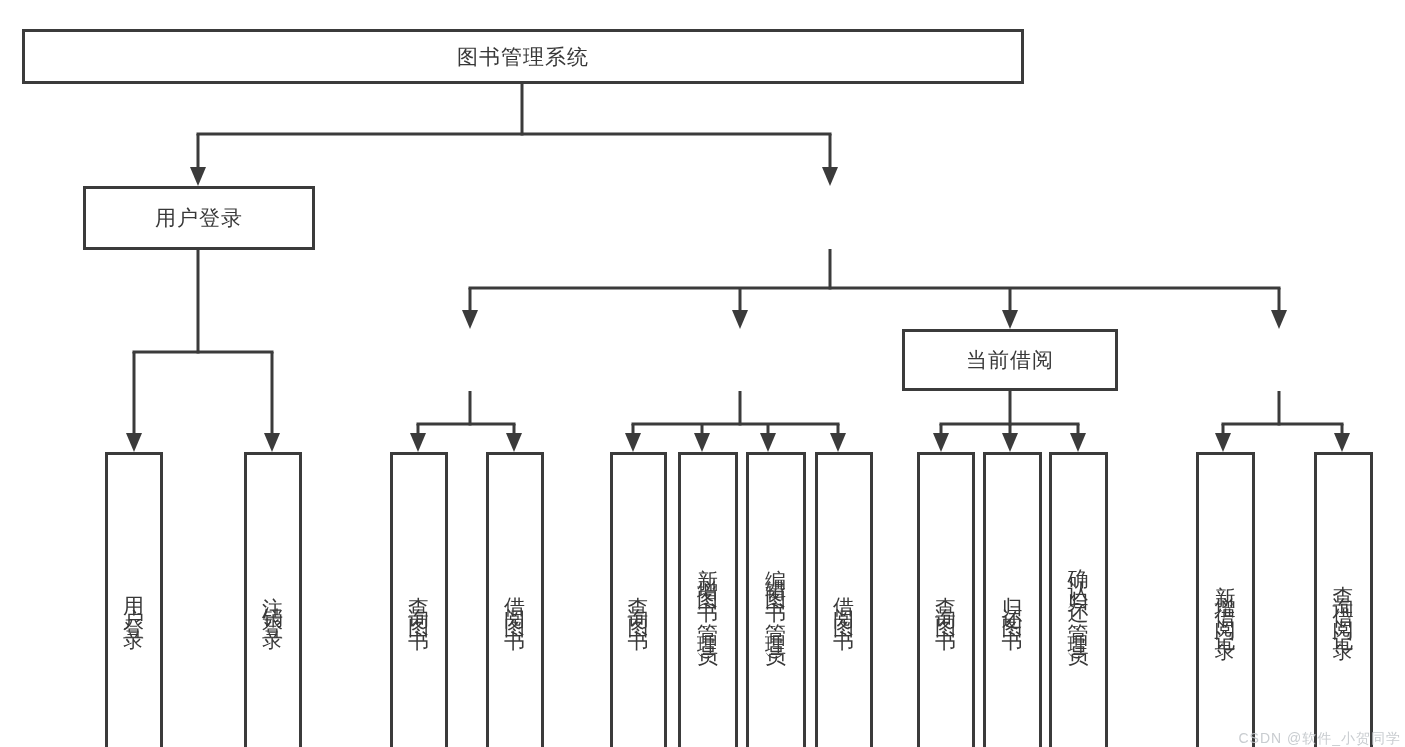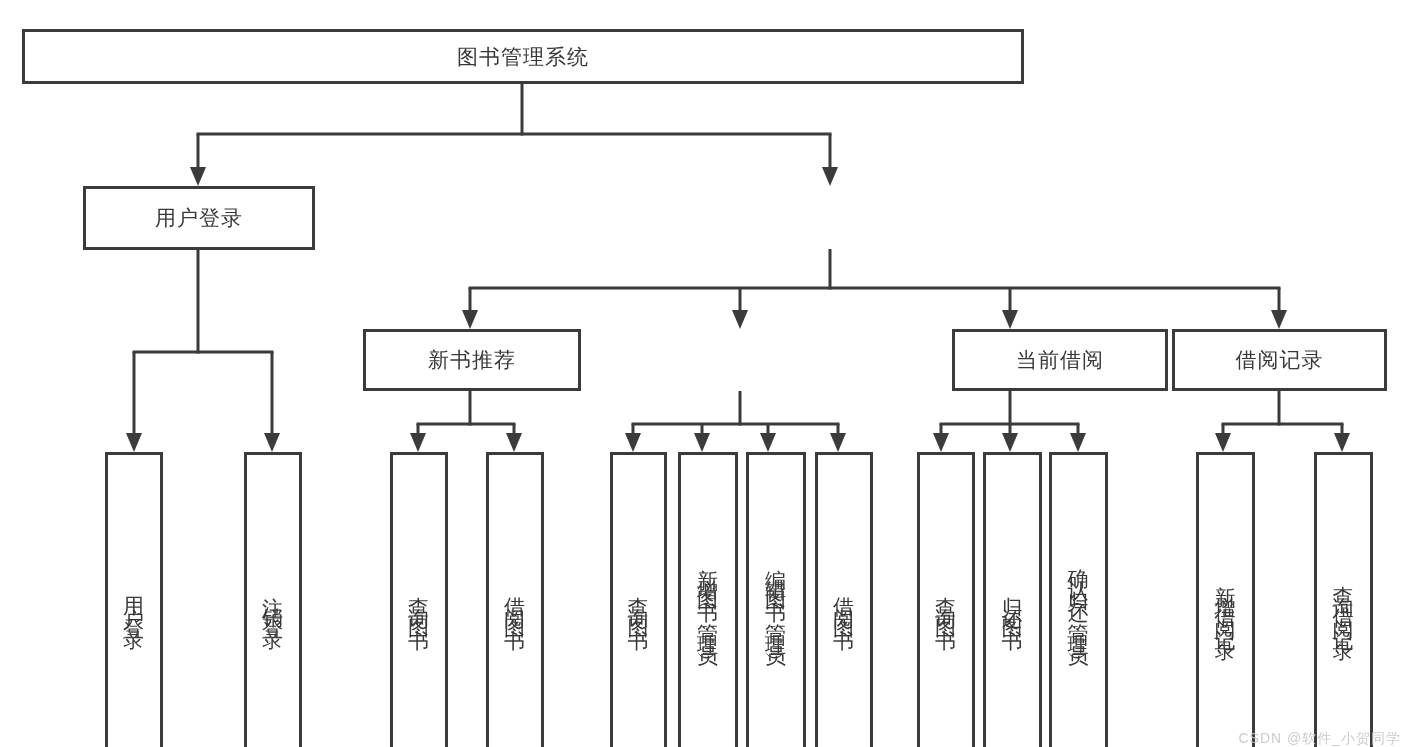--- a/index.html
+++ b/index.html
@@ -134,28 +134,22 @@
   </svg>
 
   <div class="box hbox" style="left:22px;top:13px;width:1002px;height:55px">
     <span>图书管理系统</span>
   </div>
 
   <div class="box hbox" style="left:83px;top:170px;width:232px;height:64px">
     <span>用户登录</span>
   </div>
 
-  <div class="box hbox" style="left:363px;top:313px;width:218px">
-    <span>新书推荐</span>
-  </div>
-  <div class="box hbox" style="left:952px;top:313px;width:216px">
+  <div class="box hbox" style="left:902px;top:313px;width:216px">
     <span>当前借阅</span>
-  </div>
-  <div class="box hbox" style="left:1172px;top:313px;width:215px">
-    <span>借阅记录</span>
   </div>
 
   <div class="box vbox" style="left:105px;width:58px">
     <span class="vlabel">用户登录</span>
   </div>
   <div class="box vbox" style="left:244px;width:58px">
     <span class="vlabel">注销登录</span>
   </div>
 
   <div class="box vbox" style="left:390px;width:58px">

